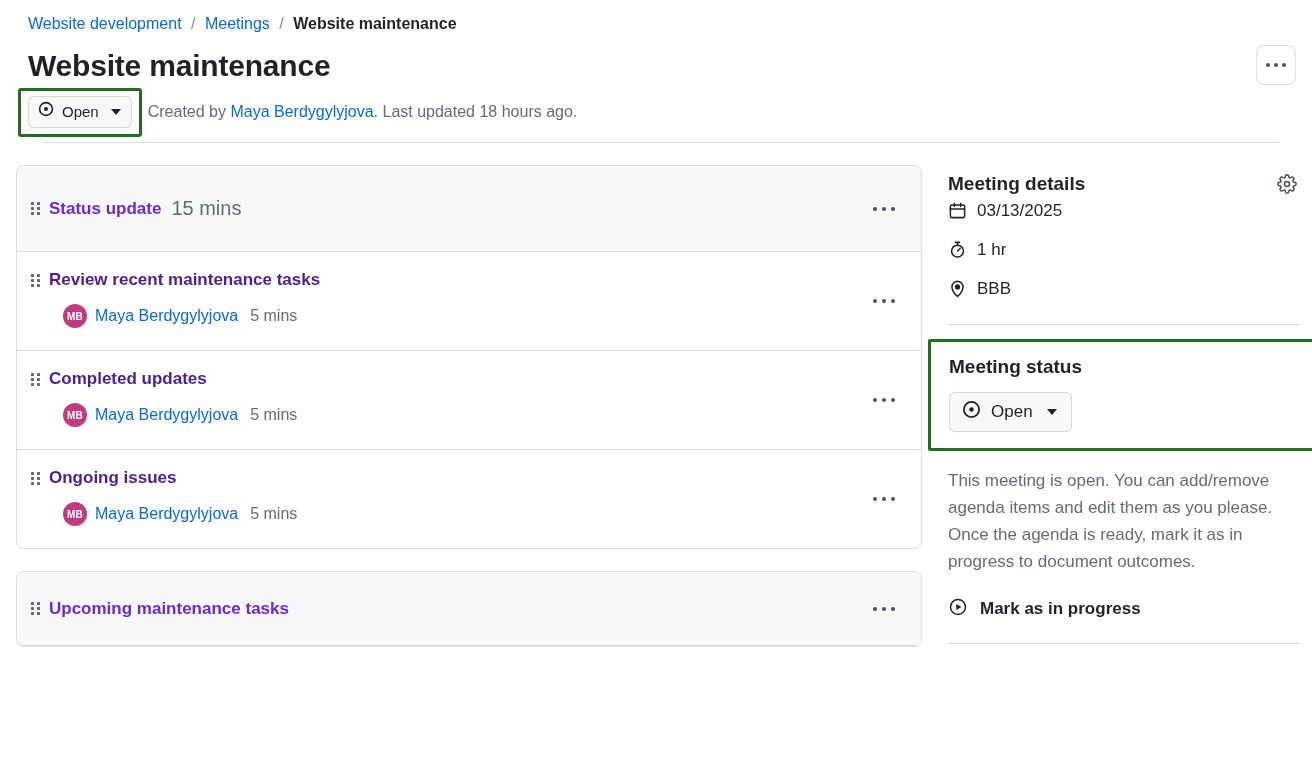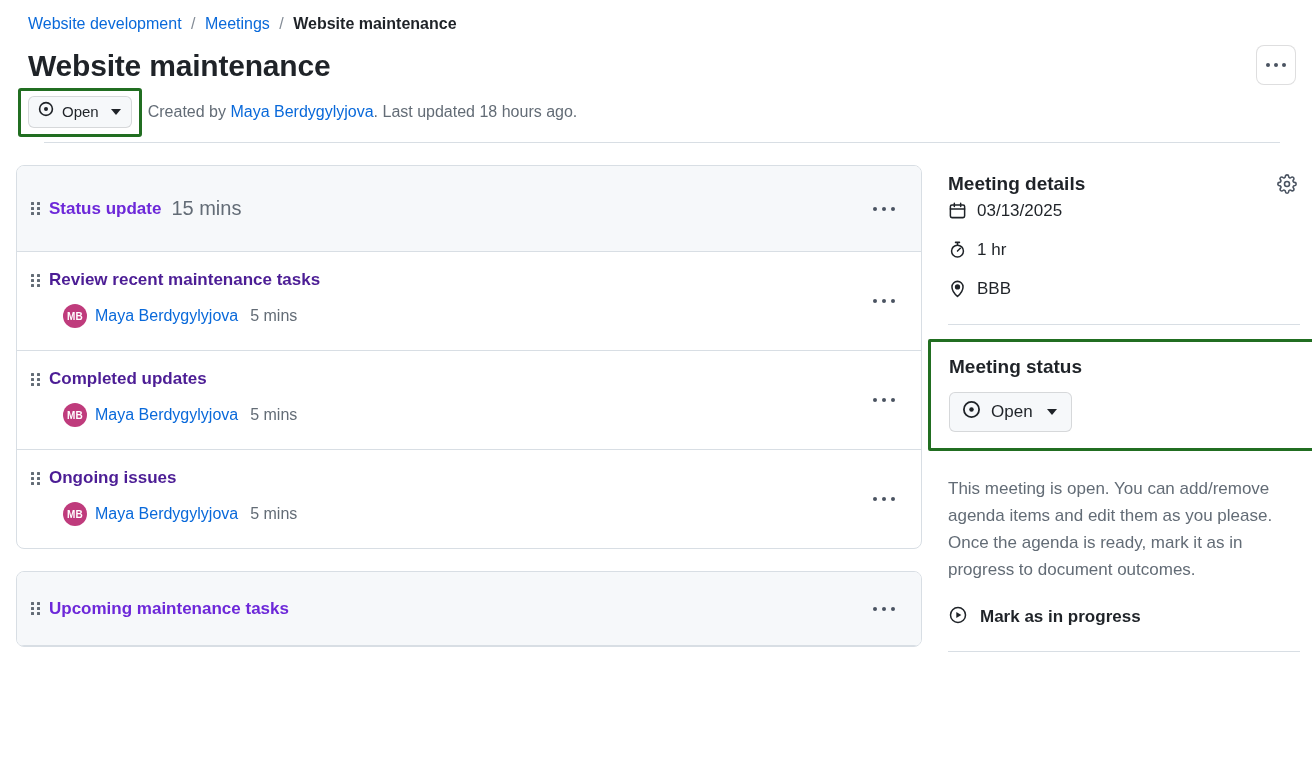--- a/index.html
+++ b/index.html
@@ -141,21 +141,21 @@
   .status-btn-2 {
     display: inline-flex; align-items: center; gap: 10px;
     background: #f6f8fa;
     border: 1px solid rgba(31,35,40,.15);
     border-radius: 6px;
     padding: 7px 14px 7px 12px;
     font-size: 17px; color: #1f2328;
     cursor: pointer;
   }
 
-  .status-desc { font-size: 17px; line-height: 27px; color: #636c76; margin-top: 24px; }
+  .status-desc { font-size: 17px; line-height: 27px; color: #636c76; margin-top: 16px; }
 
   .action-row { display: flex; align-items: center; gap: 12px; margin-top: 22px; cursor: pointer; }
   .action-label { font-size: 17px; font-weight: 700; color: #1f2328; }
   .action-rule { height: 1px; background: #d8dee4; margin-top: 22px; }
 </style>
 </head>
 <body>
 
 <div class="page-header">
 

